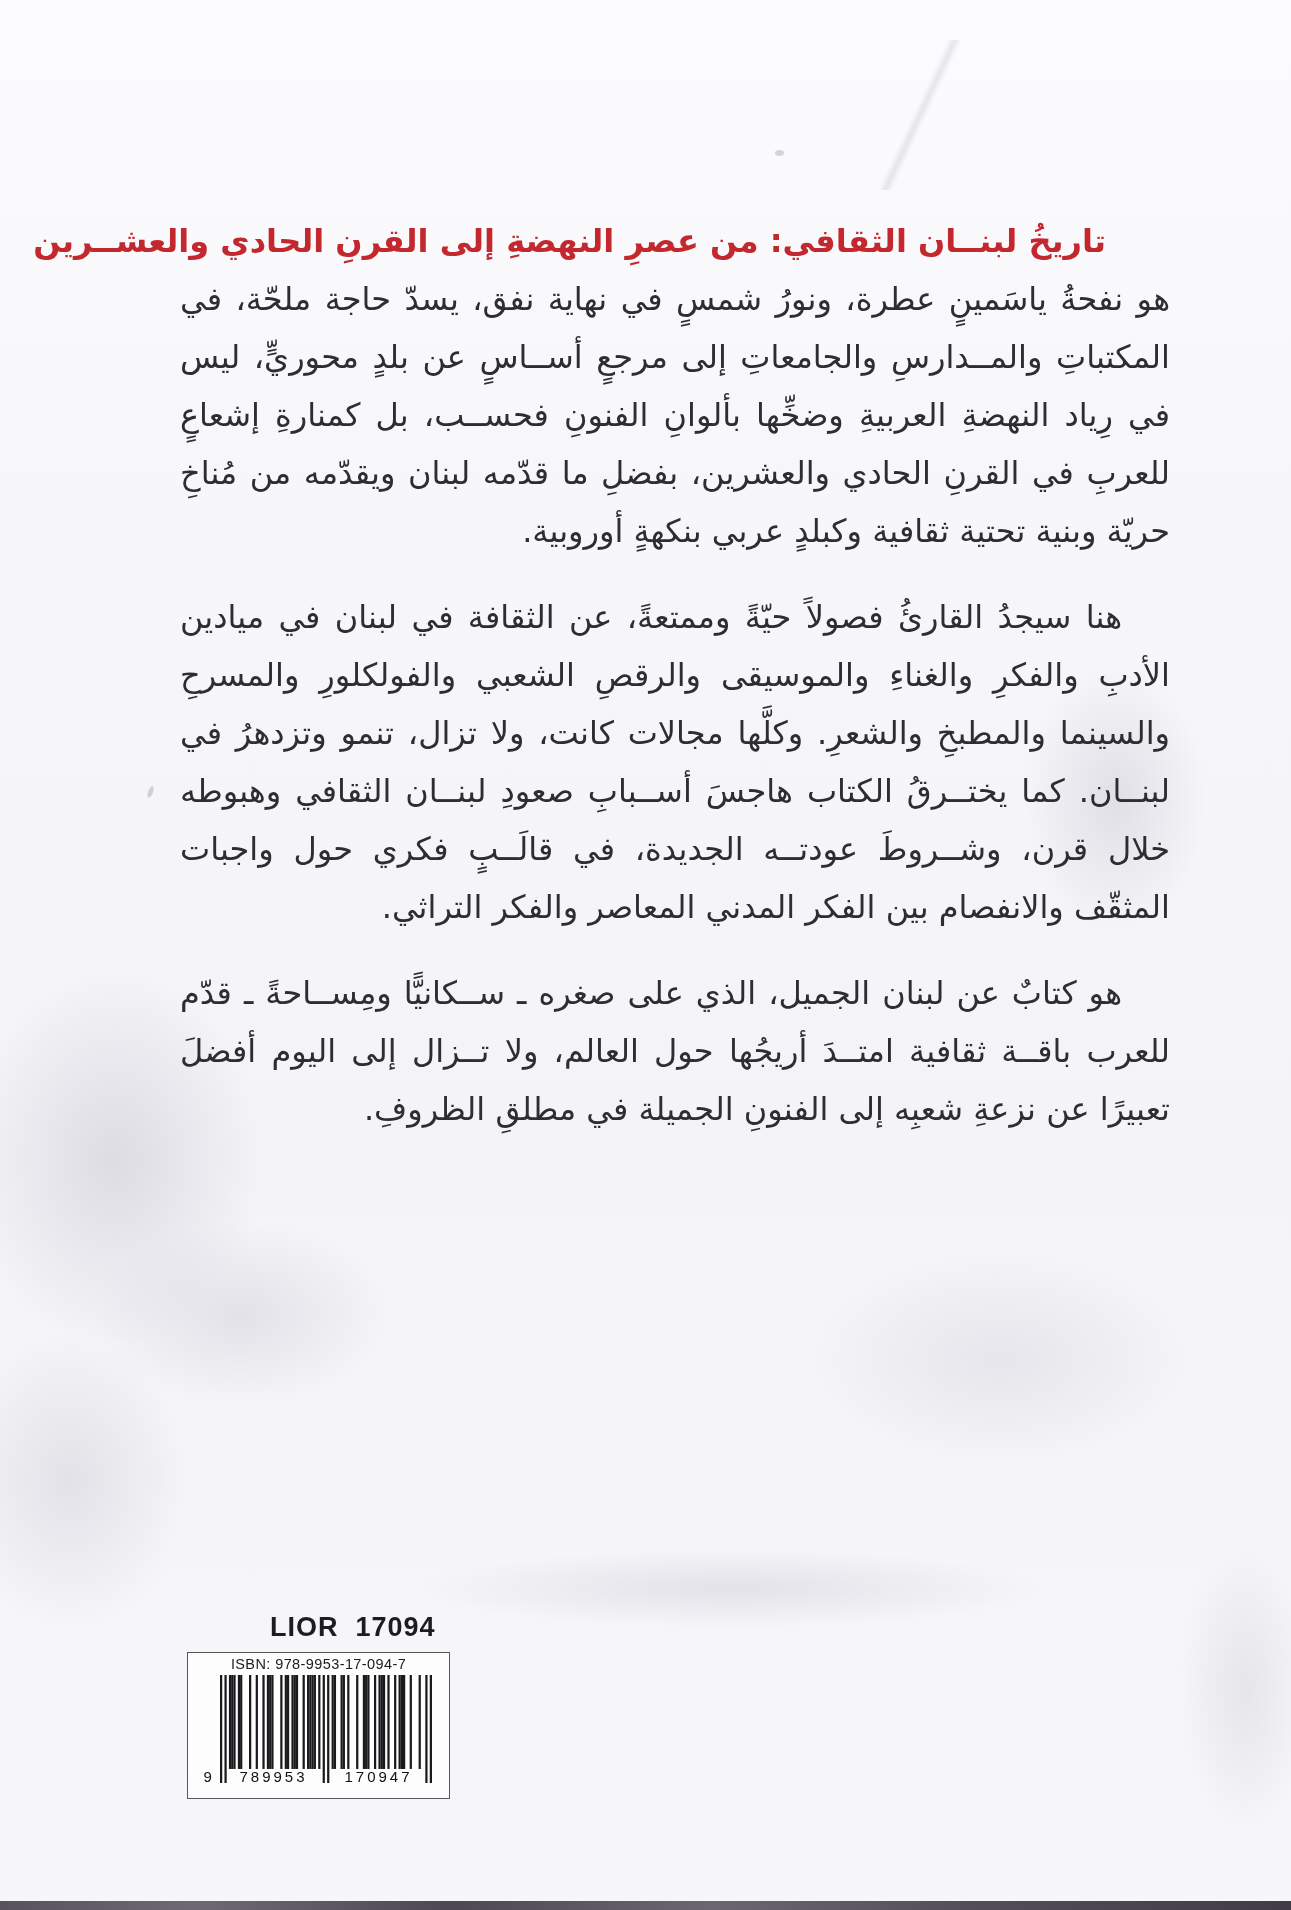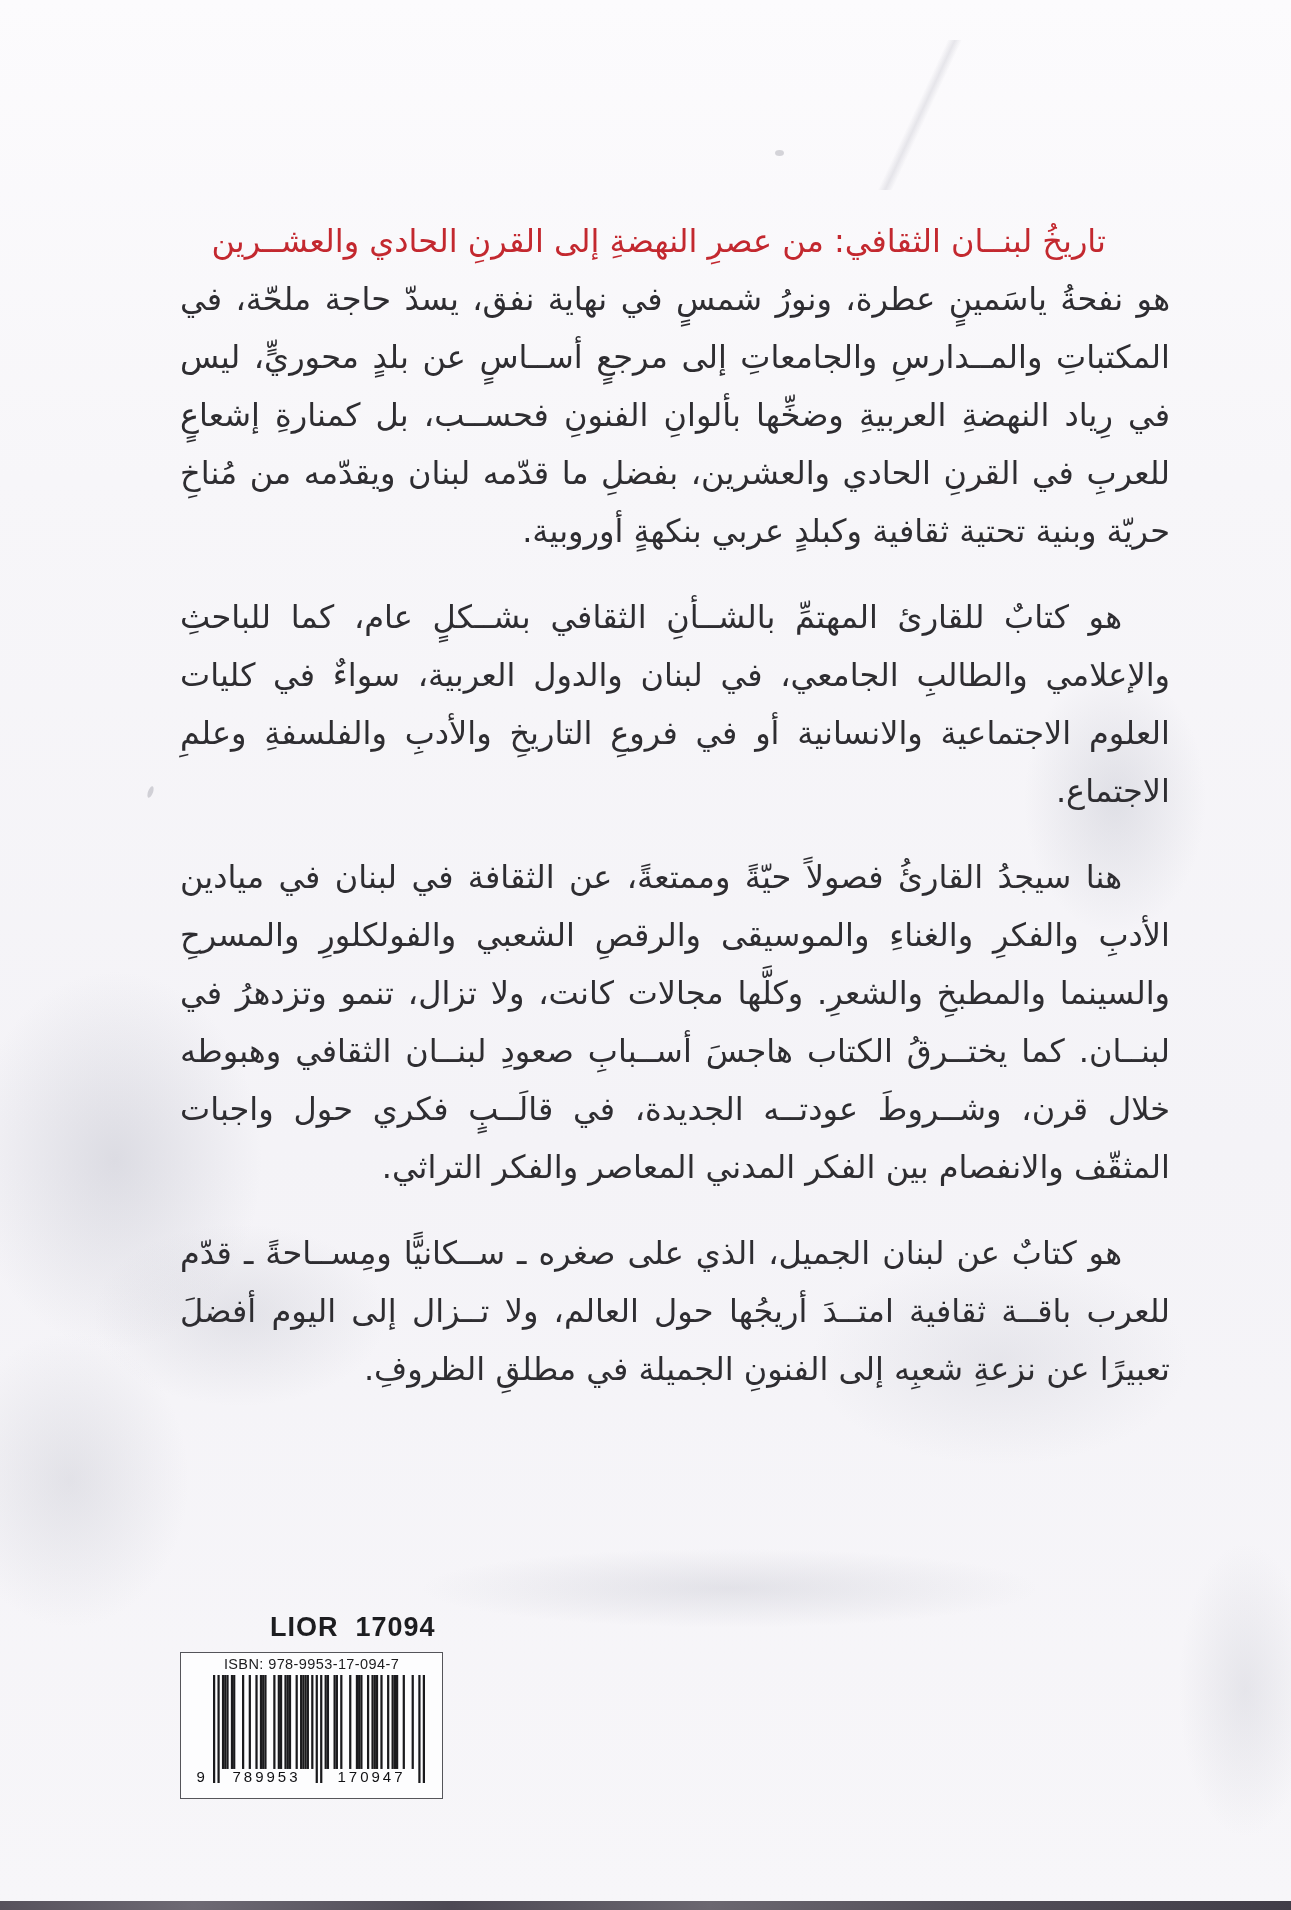--- a/index.html
+++ b/index.html
@@ -22,42 +22,42 @@
     position:absolute; left:180px; top:212px; width:990px;
     direction:rtl;
     text-align:justify;
     color:#2e2d31;
     font-size:32px;
     line-height:58px;
   }
   .text-block p { margin:0 0 28px 0; text-indent:48px; }
   .text-block p.title {
     color:#c3282f;
-    font-weight:normal;
+    font-weight:bold;
     text-indent:64px;
     white-space:nowrap;
     margin:0;
   }
   .text-block p.cont { text-indent:0; }
   .crease {
     position:absolute; left:770px; top:40px; width:300px; height:150px;
     background:linear-gradient(115deg, rgba(255,255,255,0) 48%, rgba(190,190,200,0.35) 50%, rgba(255,255,255,0) 52%);
     pointer-events:none;
   }
   .speck { position:absolute; border-radius:50%; background:rgba(140,140,152,0.35); }
   .speck.s1 { left:775px; top:150px; width:9px; height:6px; }
   .speck.s2 { left:148px; top:786px; width:5px; height:12px; transform:rotate(20deg); }
   .lior {
     position:absolute; left:270px; top:1612px;
     font-family:"Liberation Sans", sans-serif;
     font-weight:bold; font-size:27px; color:#1d1d20;
     letter-spacing:1px; white-space:pre;
   }
   .barcode-box {
-    position:absolute; left:180px; top:1652px;
+    position:absolute; left:187px; top:1652px;
     width:263px; height:147px;
     background:#fdfdfe;
     border:1px solid #55555a;
     box-sizing:border-box;
     text-align:center;
   }
   .isbn {
     font-family:"Liberation Sans", sans-serif;
     font-size:14.5px; color:#1c1c1e;
     margin-top:3px; letter-spacing:0.4px;
@@ -84,21 +84,20 @@
 
 <div class="page">
 
   <div class="crease"></div>
   <div class="speck s1"></div>
   <div class="speck s2"></div>
 
   <div class="text-block">
     <p class="title">تاريخُ لبنــان الثقافي: من عصرِ النهضةِ إلى القرنِ الحادي والعشــرين</p>
     <p class="cont">هو نفحةُ ياسَمينٍ عطرة، ونورُ شمسٍ في نهاية نفق، يسدّ حاجة ملحّة، في المكتباتِ والمــدارسِ والجامعاتِ إلى مرجعٍ أســاسٍ عن بلدٍ محوريٍّ، ليس في رِياد النهضةِ العربيةِ وضخِّها بألوانِ الفنونِ فحســب، بل كمنارةِ إشعاعٍ للعربِ في القرنِ الحادي والعشرين، بفضلِ ما قدّمه لبنان ويقدّمه من مُناخِ حريّة وبنية تحتية ثقافية وكبلدٍ عربي بنكهةٍ أوروبية.</p>
-    <p>هو كتابٌ للقارئ المهتمِّ بالشــأنِ الثقافي بشــكلٍ عام، كما للباحثِ والإعلامي والطالبِ الجامعي، في لبنان والدول العربية، سواءٌ في كليات العلوم الاجتماعية والانسانية أو في فروعِ التاريخِ والأدبِ والفلسفةِ وعلمِ الاجتماع.</p>
     <p>هنا سيجدُ القارئُ فصولاً حيّةً وممتعةً، عن الثقافة في لبنان في ميادين الأدبِ والفكرِ والغناءِ والموسيقى والرقصِ الشعبي والفولكلورِ والمسرحِ والسينما والمطبخِ والشعرِ. وكلَّها مجالات كانت، ولا تزال، تنمو وتزدهرُ في لبنــان. كما يختــرقُ الكتاب هاجسَ أســبابِ صعودِ لبنــان الثقافي وهبوطه خلال قرن، وشــروطَ عودتــه الجديدة، في قالَــبٍ فكري حول واجبات المثقّف والانفصام بين الفكر المدني المعاصر والفكر التراثي.</p>
     <p>هو كتابٌ عن لبنان الجميل، الذي على صغره ـ ســكانيًّا ومِســاحةً ـ قدّم للعرب باقــة ثقافية امتــدَ أريجُها حول العالم، ولا تــزال إلى اليوم أفضلَ تعبيرًا عن نزعةِ شعبِه إلى الفنونِ الجميلة في مطلقِ الظروفِ.</p>
   </div>
 
   <div class="lior">LIOR  17094</div>
 
   <div class="barcode-box">
     <div class="isbn">ISBN: 978-9953-17-094-7</div>
     <div class="barcode-wrap">
       <svg id="bars" width="212" height="108" viewBox="0 0 95 100" preserveAspectRatio="none">

